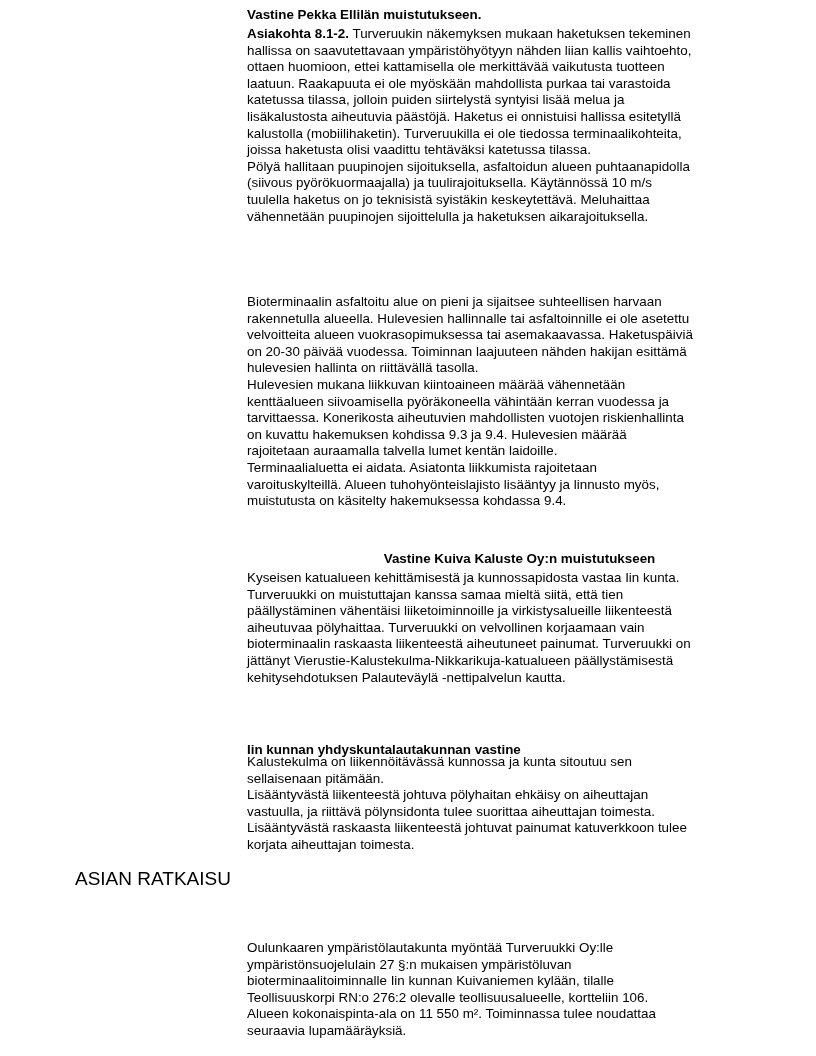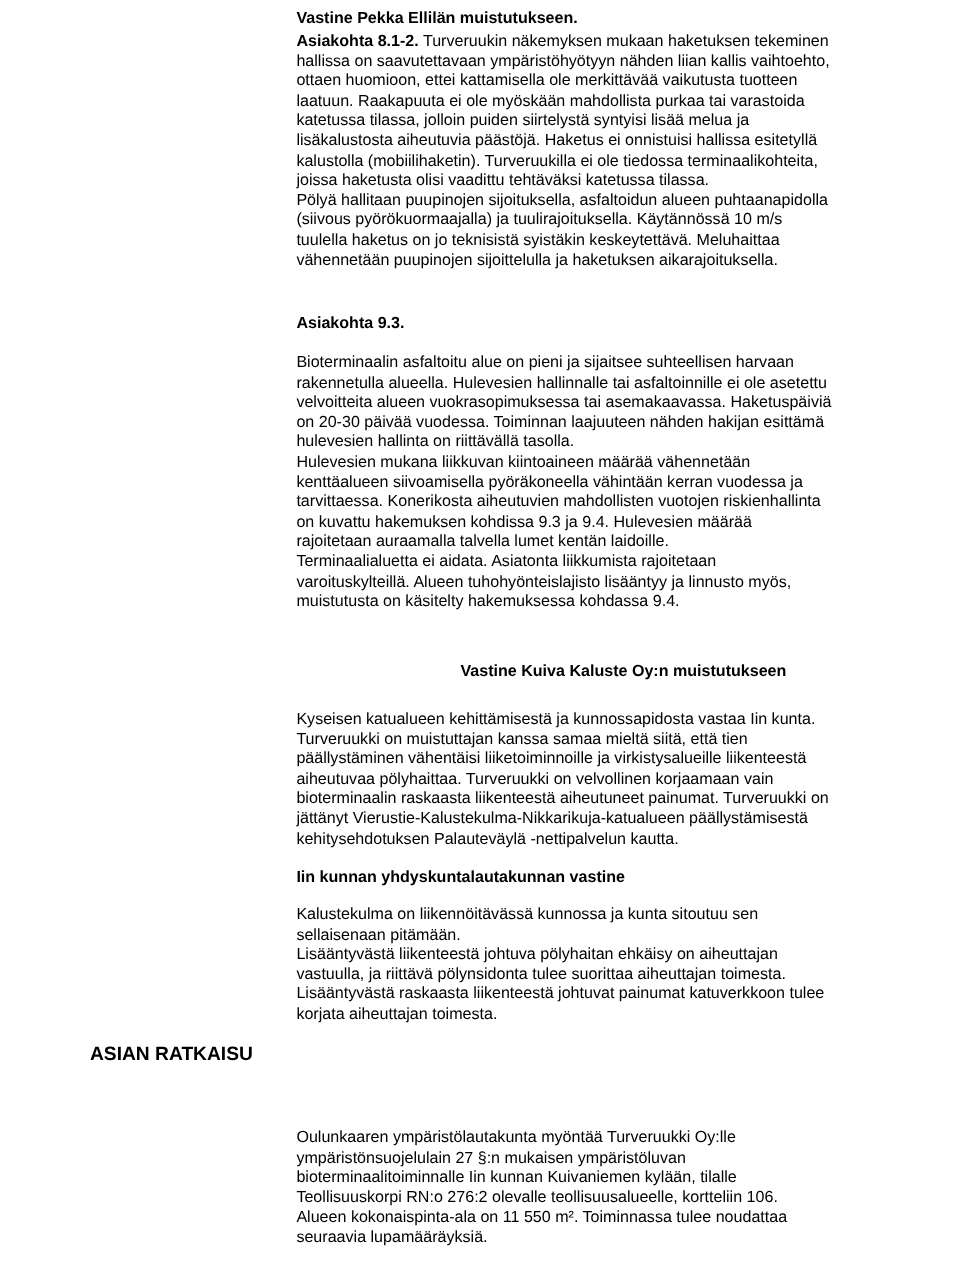--- a/index.html
+++ b/index.html
@@ -21,22 +21,22 @@
   .col {
     position: absolute;
     left: 247px;
     width: 545px;
     margin: 0;
   }
   .margin-head {
     position: absolute;
     left: 75px;
     margin: 0;
-    font-size: 16px;
-    font-weight: bold;
+    font-size: 19px;
+    font-weight: normal;
     white-space: nowrap;
   }
   .bold { font-weight: bold; }
   .lines { white-space: pre-line; }
   p, h1, h2 { margin: 0; padding: 0; font-size: inherit; }
   .lead-label { font-weight: bold; }
 </style>
 </head>
 <body>
 
@@ -53,47 +53,46 @@
 katetussa tilassa, jolloin puiden siirtelystä syntyisi lisää melua ja
 lisäkalustosta aiheutuvia päästöjä. Haketus ei onnistuisi hallissa esitetyllä
 kalustolla (mobiilihaketin). Turveruukilla ei ole tiedossa terminaalikohteita,
 joissa haketusta olisi vaadittu tehtäväksi katetussa  tilassa.
 Pölyä hallitaan puupinojen sijoituksella, asfaltoidun alueen puhtaanapidolla
 (siivous pyörökuormaajalla) ja tuulirajoituksella. Käytännössä 10 m/s
 tuulella haketus on jo teknisistä syistäkin keskeytettävä. Meluhaittaa
 vähennetään puupinojen sijoittelulla ja haketuksen aikarajoituksella.</span>
   </p>
 
-  <h2 class="col bold" style="top:261px;">Asiakohta 9.3.</h2>
 
   <p class="col lines" style="top:294px;">Bioterminaalin asfaltoitu alue on pieni ja sijaitsee suhteellisen harvaan
 rakennetulla alueella. Hulevesien hallinnalle tai asfaltoinnille ei ole asetettu
 velvoitteita alueen vuokrasopimuksessa tai asemakaavassa. Haketuspäiviä
 on 20-30 päivää vuodessa. Toiminnan laajuuteen nähden hakijan esittämä
 hulevesien hallinta on riittävällä tasolla.
 Hulevesien mukana liikkuvan kiintoaineen määrää vähennetään
 kenttäalueen siivoamisella pyöräkoneella vähintään kerran vuodessa ja
 tarvittaessa. Konerikosta aiheutuvien mahdollisten vuotojen riskienhallinta
 on kuvattu hakemuksen kohdissa 9.3 ja 9.4. Hulevesien määrää
 rajoitetaan auraamalla talvella lumet kentän laidoille.
 Terminaalialuetta ei aidata. Asiatonta liikkumista rajoitetaan
 varoituskylteillä.  Alueen tuhohyönteislajisto lisääntyy ja linnusto myös,
 muistutusta on käsitelty hakemuksessa kohdassa 9.4.</p>
 
   <h2 class="col bold" style="top:551px;text-align:center;">Vastine Kuiva Kaluste Oy:n muistutukseen</h2>
 
-  <p class="col lines" style="top:591px;">Kyseisen katualueen kehittämisestä ja kunnossapidosta vastaa Iin kunta.
+  <p class="col lines" style="top:570px;">Kyseisen katualueen kehittämisestä ja kunnossapidosta vastaa Iin kunta.
 Turveruukki on muistuttajan kanssa samaa mieltä siitä, että tien
 päällystäminen vähentäisi liiketoiminnoille ja virkistysalueille liikenteestä
 aiheutuvaa pölyhaittaa. Turveruukki on velvollinen korjaamaan vain
 bioterminaalin raskaasta liikenteestä aiheutuneet painumat. Turveruukki on
 jättänyt Vierustie-Kalustekulma-Nikkarikuja-katualueen päällystämisestä
 kehitysehdotuksen Palauteväylä -nettipalvelun kautta.</p>
 
-  <h2 class="col bold" style="top:723px;">Iin kunnan yhdyskuntalautakunnan vastine</h2>
+  <h2 class="col bold" style="top:742px;">Iin kunnan yhdyskuntalautakunnan vastine</h2>
 
   <p class="col lines" style="top:754px;">Kalustekulma on liikennöitävässä kunnossa ja kunta sitoutuu sen
 sellaisenaan pitämään.
 Lisääntyvästä liikenteestä johtuva pölyhaitan ehkäisy on aiheuttajan
 vastuulla, ja riittävä pölynsidonta tulee suorittaa aiheuttajan toimesta.
 Lisääntyvästä raskaasta liikenteestä johtuvat painumat katuverkkoon tulee
 korjata aiheuttajan toimesta.</p>
 
   <h2 class="margin-head" style="top:871px;">ASIAN RATKAISU</h2>
 

